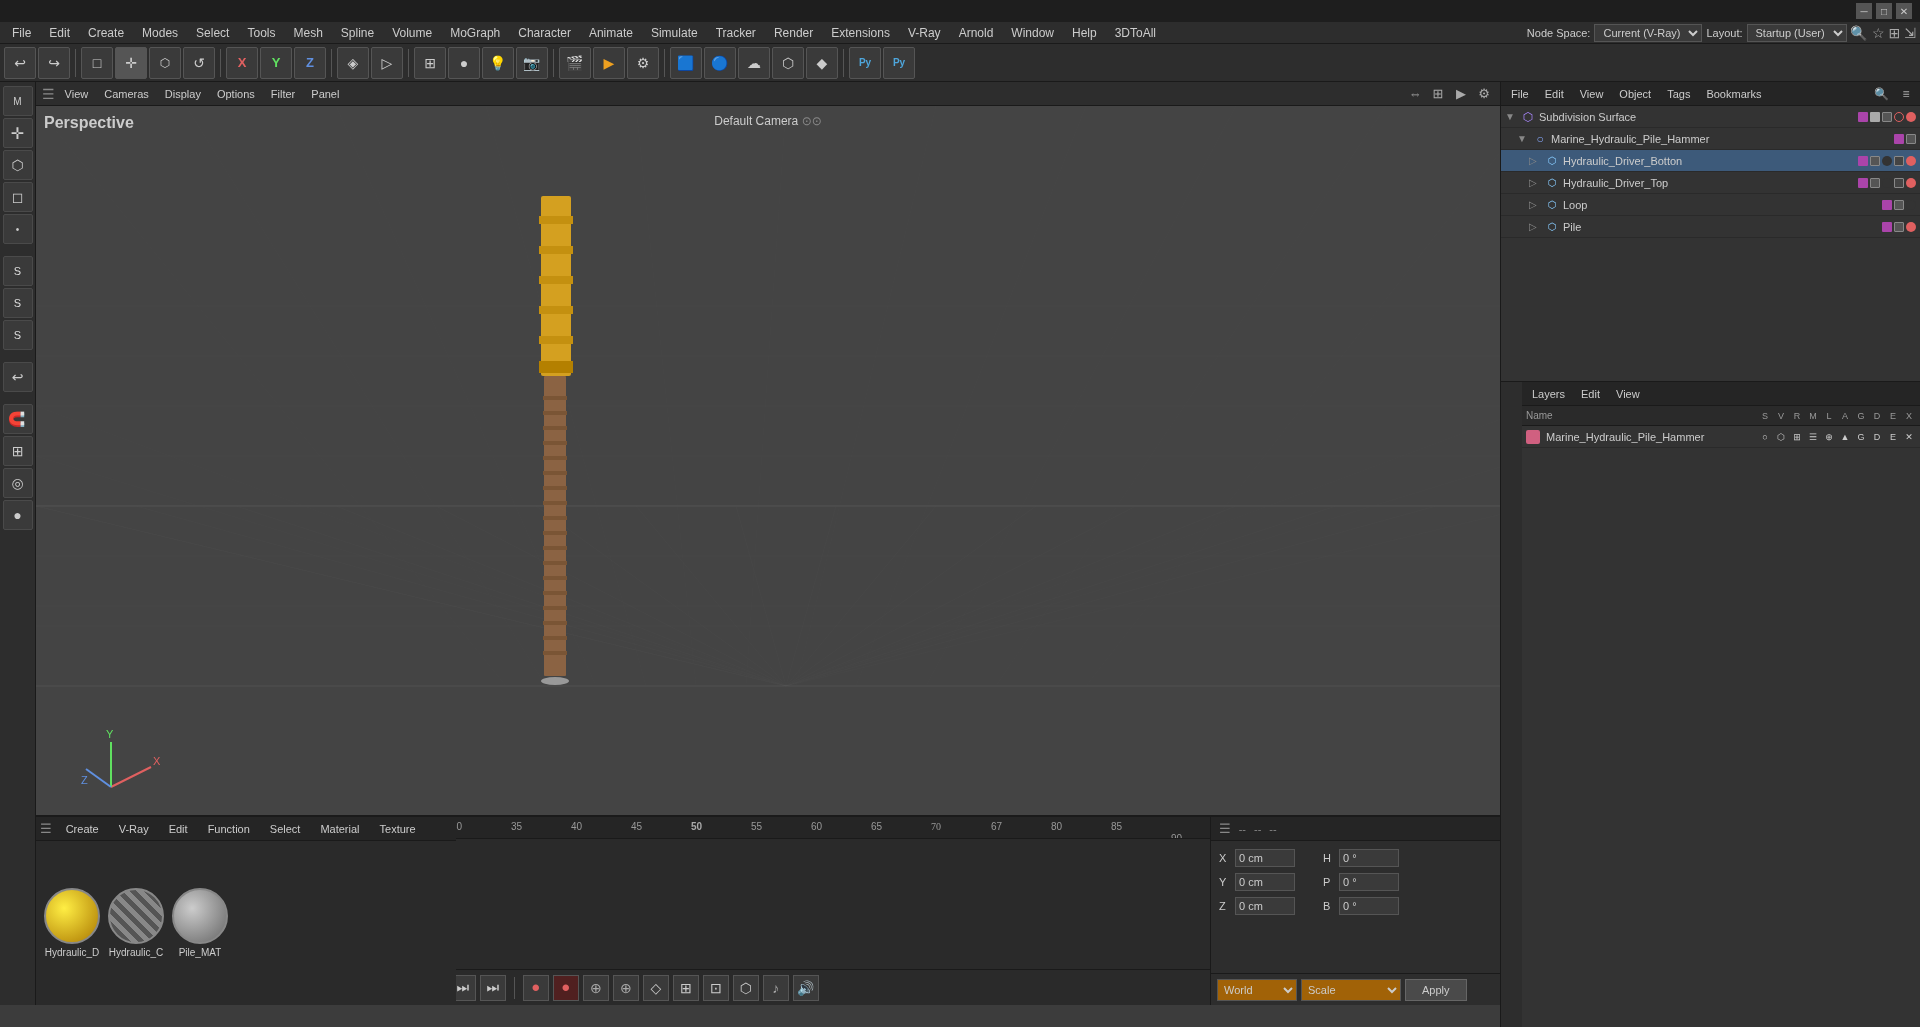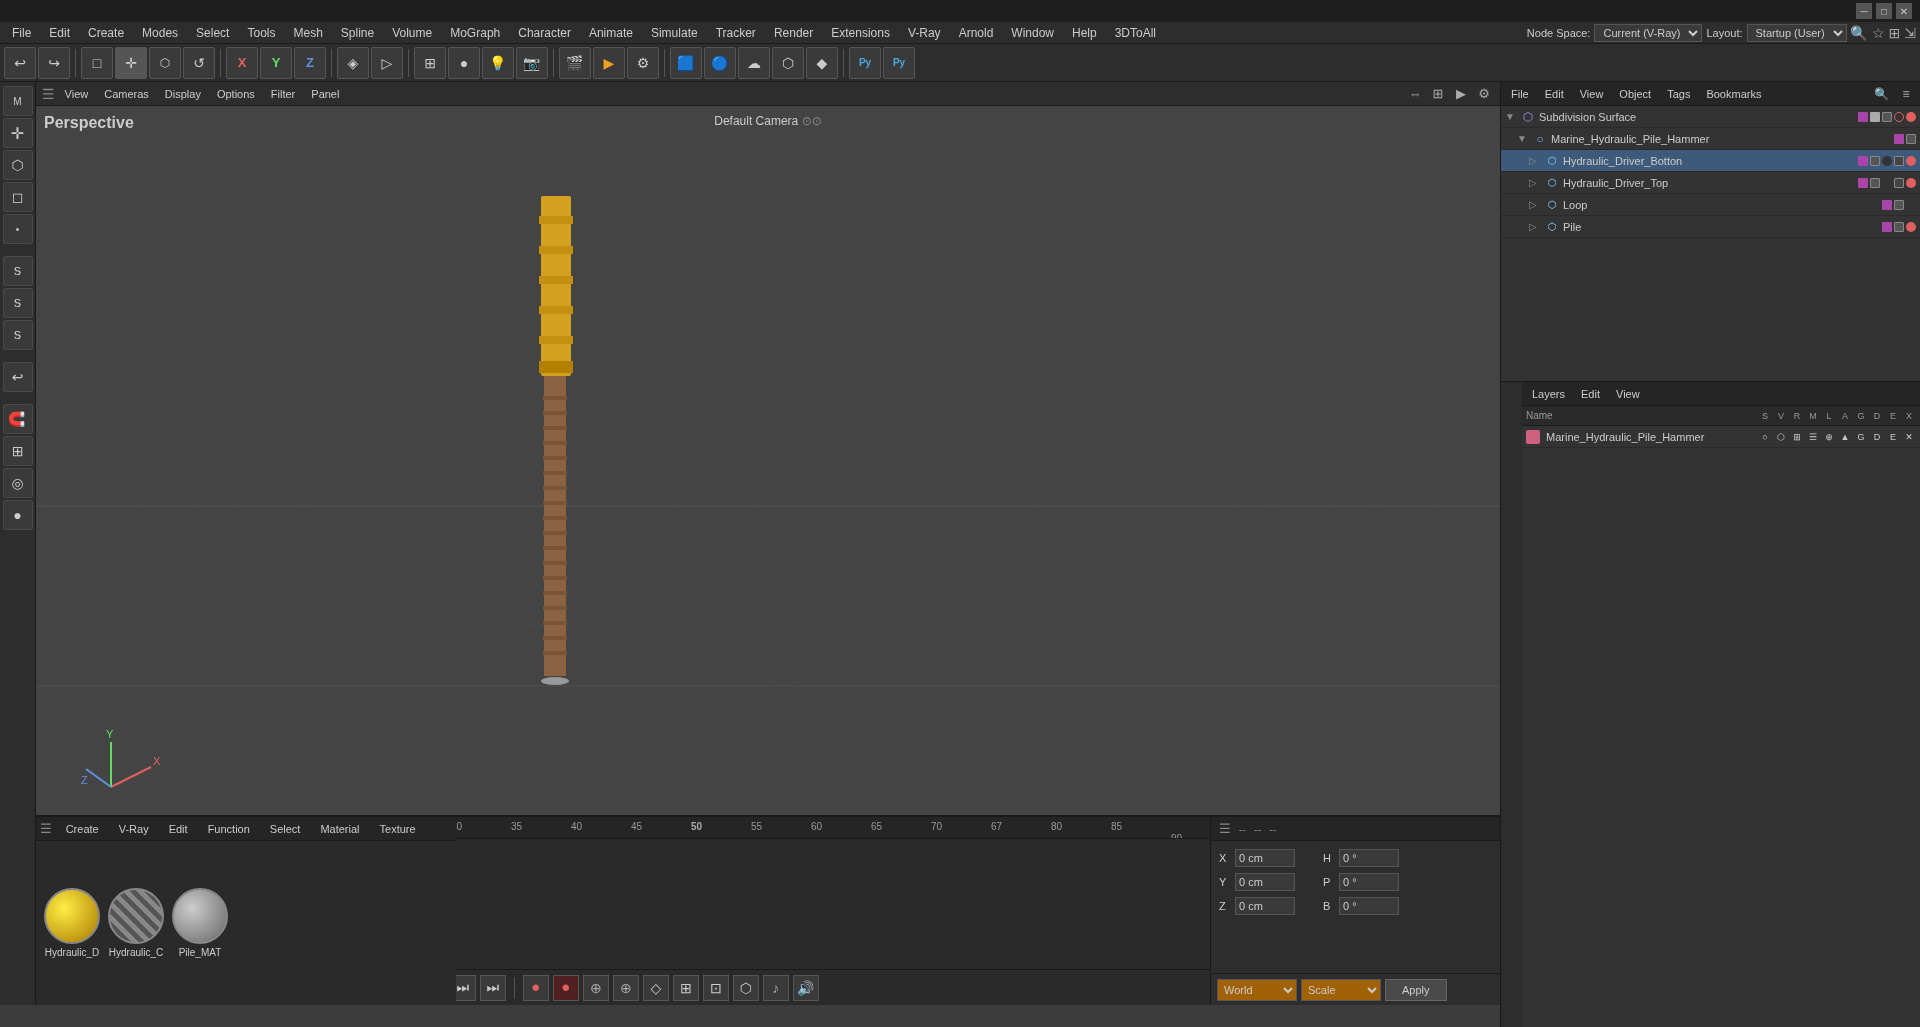--- a/index.html
+++ b/index.html
@@ -803,21 +803,21 @@
         <span style="position:absolute;left:240px;top:4px;font-size:10px;color:#999;">20</span>
         <span style="position:absolute;left:300px;top:4px;font-size:10px;color:#999;">25</span>
         <span style="position:absolute;left:360px;top:4px;font-size:10px;color:#999;">30</span>
         <span style="position:absolute;left:420px;top:4px;font-size:10px;color:#999;">35</span>
         <span style="position:absolute;left:480px;top:4px;font-size:10px;color:#999;">40</span>
         <span style="position:absolute;left:540px;top:4px;font-size:10px;color:#999;">45</span>
         <span style="position:absolute;left:600px;top:4px;font-size:10px;color:#aaa;font-weight:bold;">50</span>
         <span style="position:absolute;left:660px;top:4px;font-size:10px;color:#999;">55</span>
         <span style="position:absolute;left:720px;top:4px;font-size:10px;color:#999;">60</span>
         <span style="position:absolute;left:780px;top:4px;font-size:10px;color:#999;">65</span>
-        <span style="position:absolute;left:840px;top:4px;font-size:10px;color:#999;">70</span>
+        <span style="position:absolute;left:840px;top:4px;font-size:10px;color:#999;font-family:Liberation Serif, serif;">70</span>
         <span style="position:absolute;left:900px;top:4px;font-size:10px;color:#999;">67</span>
         <span style="position:absolute;left:960px;top:4px;font-size:10px;color:#999;">80</span>
         <span style="position:absolute;left:1020px;top:4px;font-size:10px;color:#999;">85</span>
         <span style="position:absolute;left:1080px;top:16px;font-size:10px;color:#999;">90</span>
 
         <div style="position:absolute;left:0;top:0;bottom:0;width:2px;background:#3399ff;"></div>
       </div>
 
       <div style="position:absolute;right:4px;top:3px;background:#333;border:1px solid #555;padding:1px 6px;font-size:11px;color:#ccc;">1 F</div>
     </div>
@@ -885,21 +885,21 @@
         <span style="width:20px;"></span>
         <span class="prop-label">B</span>
         <input class="prop-input" type="text" value="0 °" style="">
       </div>
     </div>
     <div id="props-footer">
       <select class="props-select" style="width:80px;">
         <option>World</option>
         <option>Object</option>
       </select>
-      <select class="props-select" style="width:80px;">
+      <select class="props-select" style="width:100px;">
         <option>Scale</option>
         <option>Move</option>
         <option>Rotate</option>
       </select>
       <button class="apply-btn">Apply</button>
     </div>
   </div>
 
   <div style="position:absolute;left:36px;bottom:22px;width:420px;height:190px;background:#2a2a2a;border-top:2px solid #1a1a1a;display:flex;flex-direction:column;">
     <div class="mat-toolbar">

